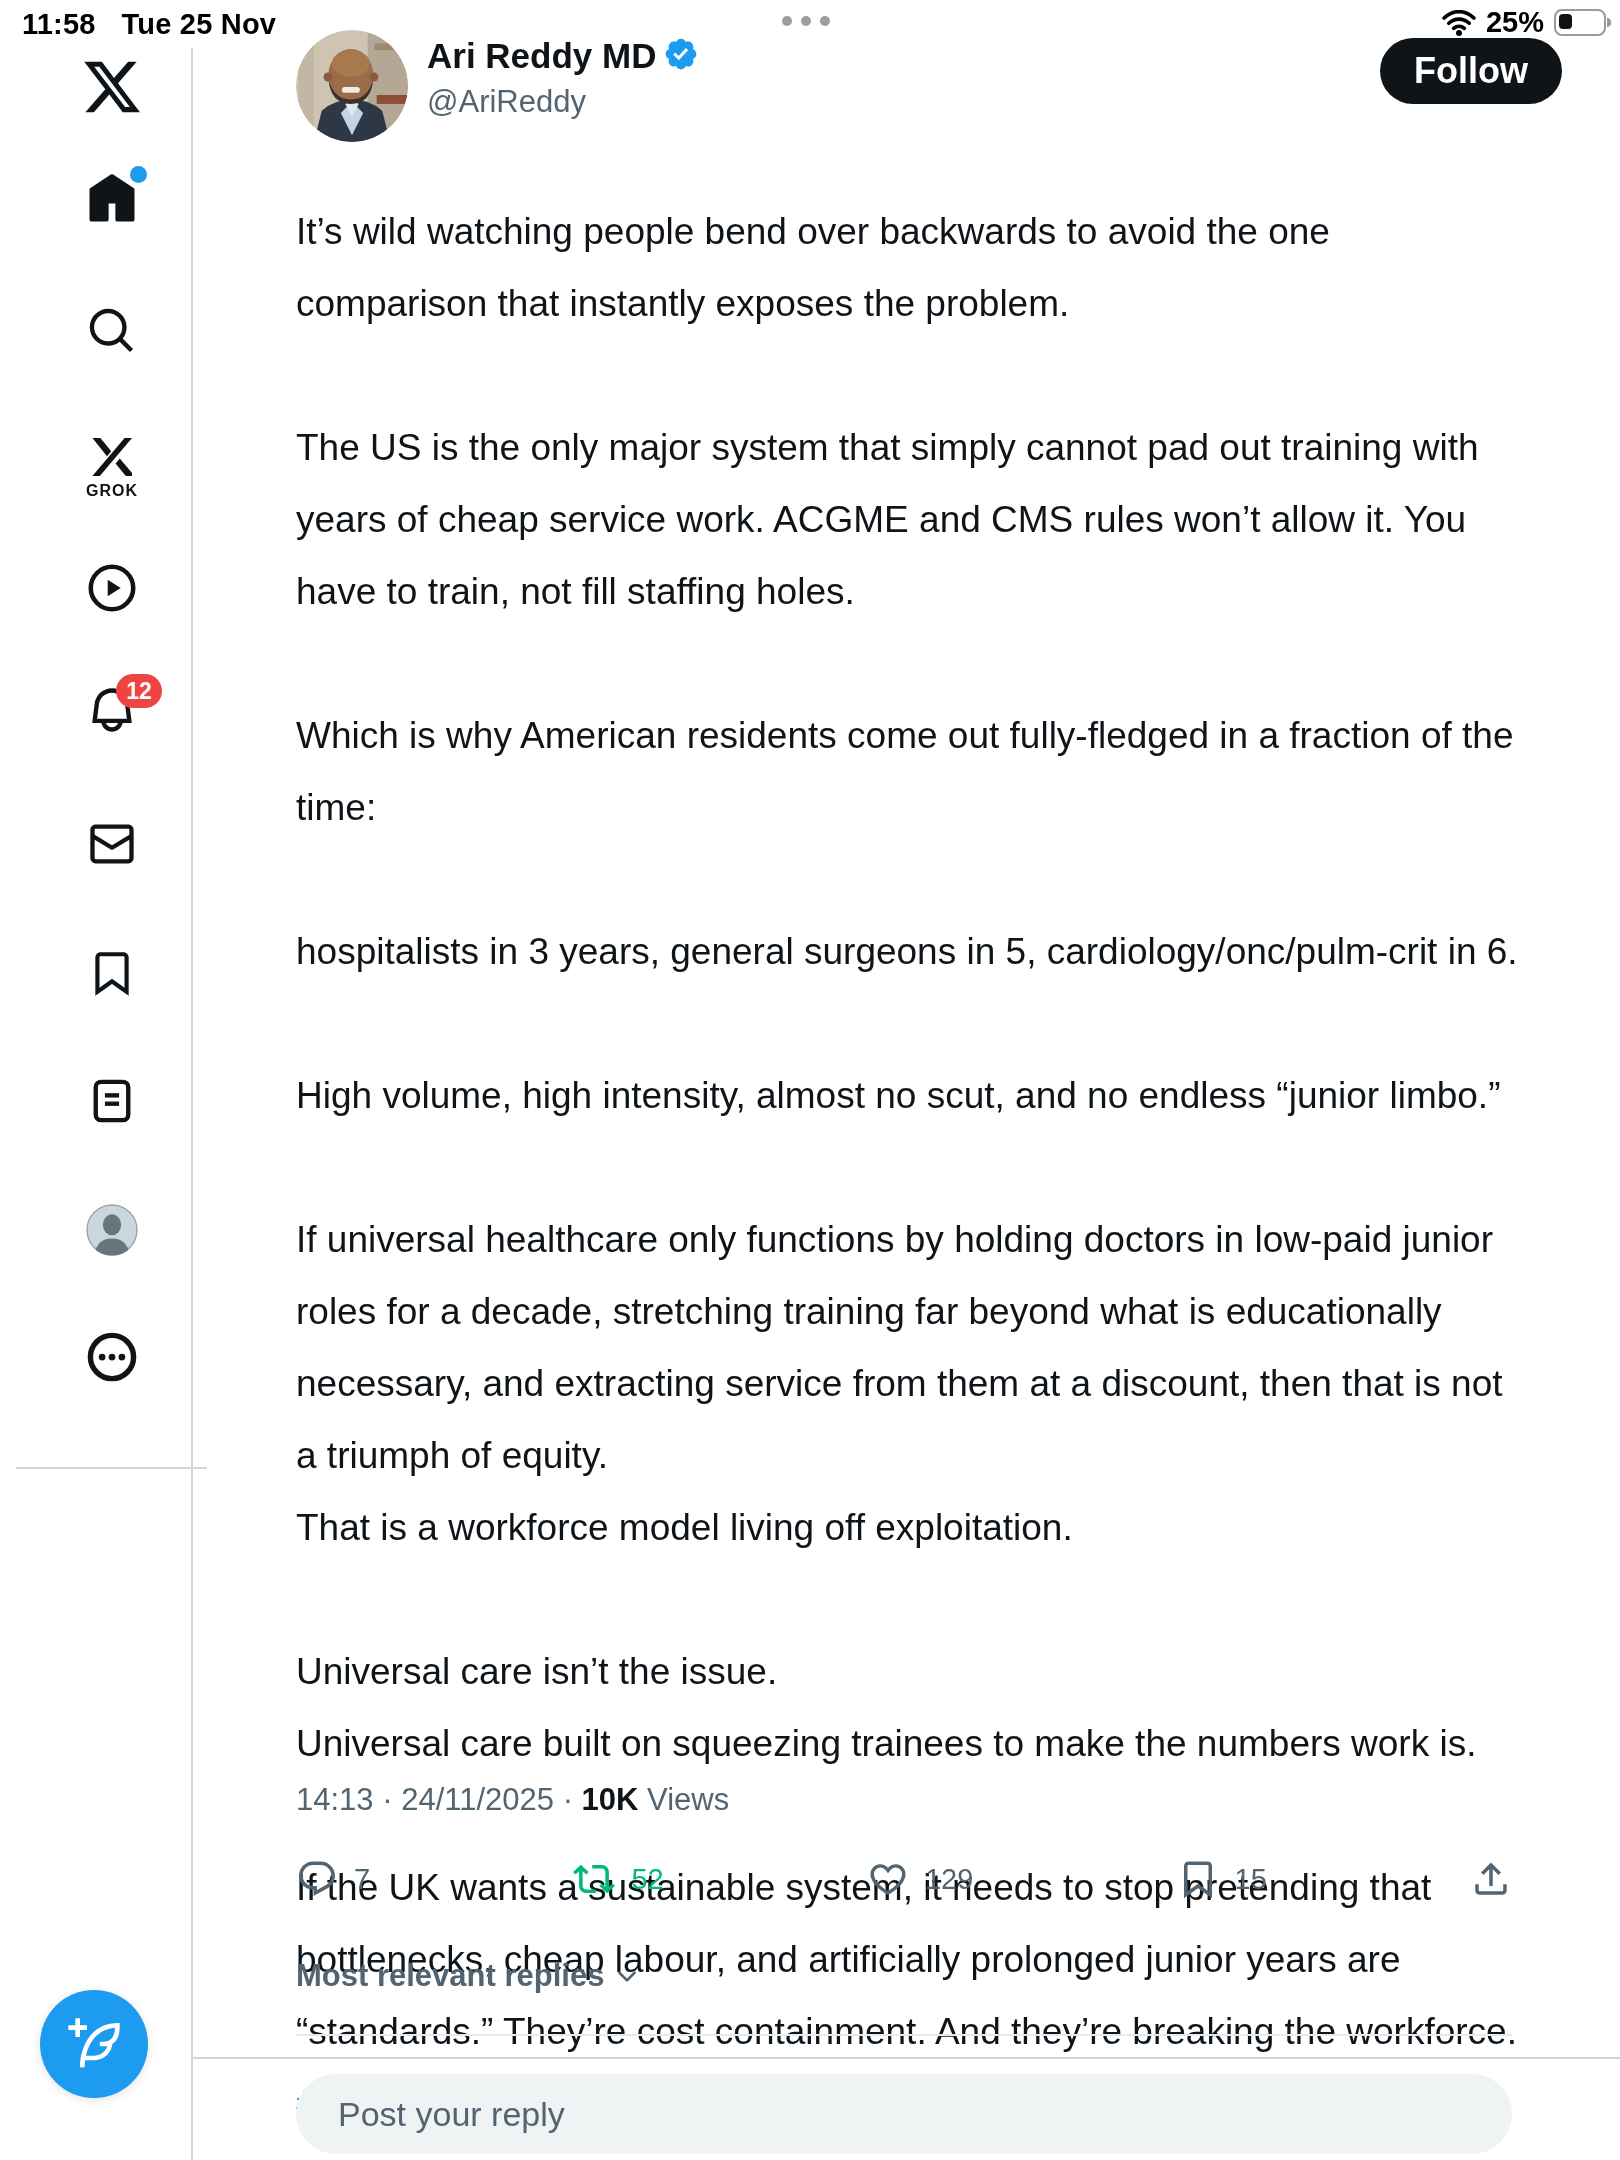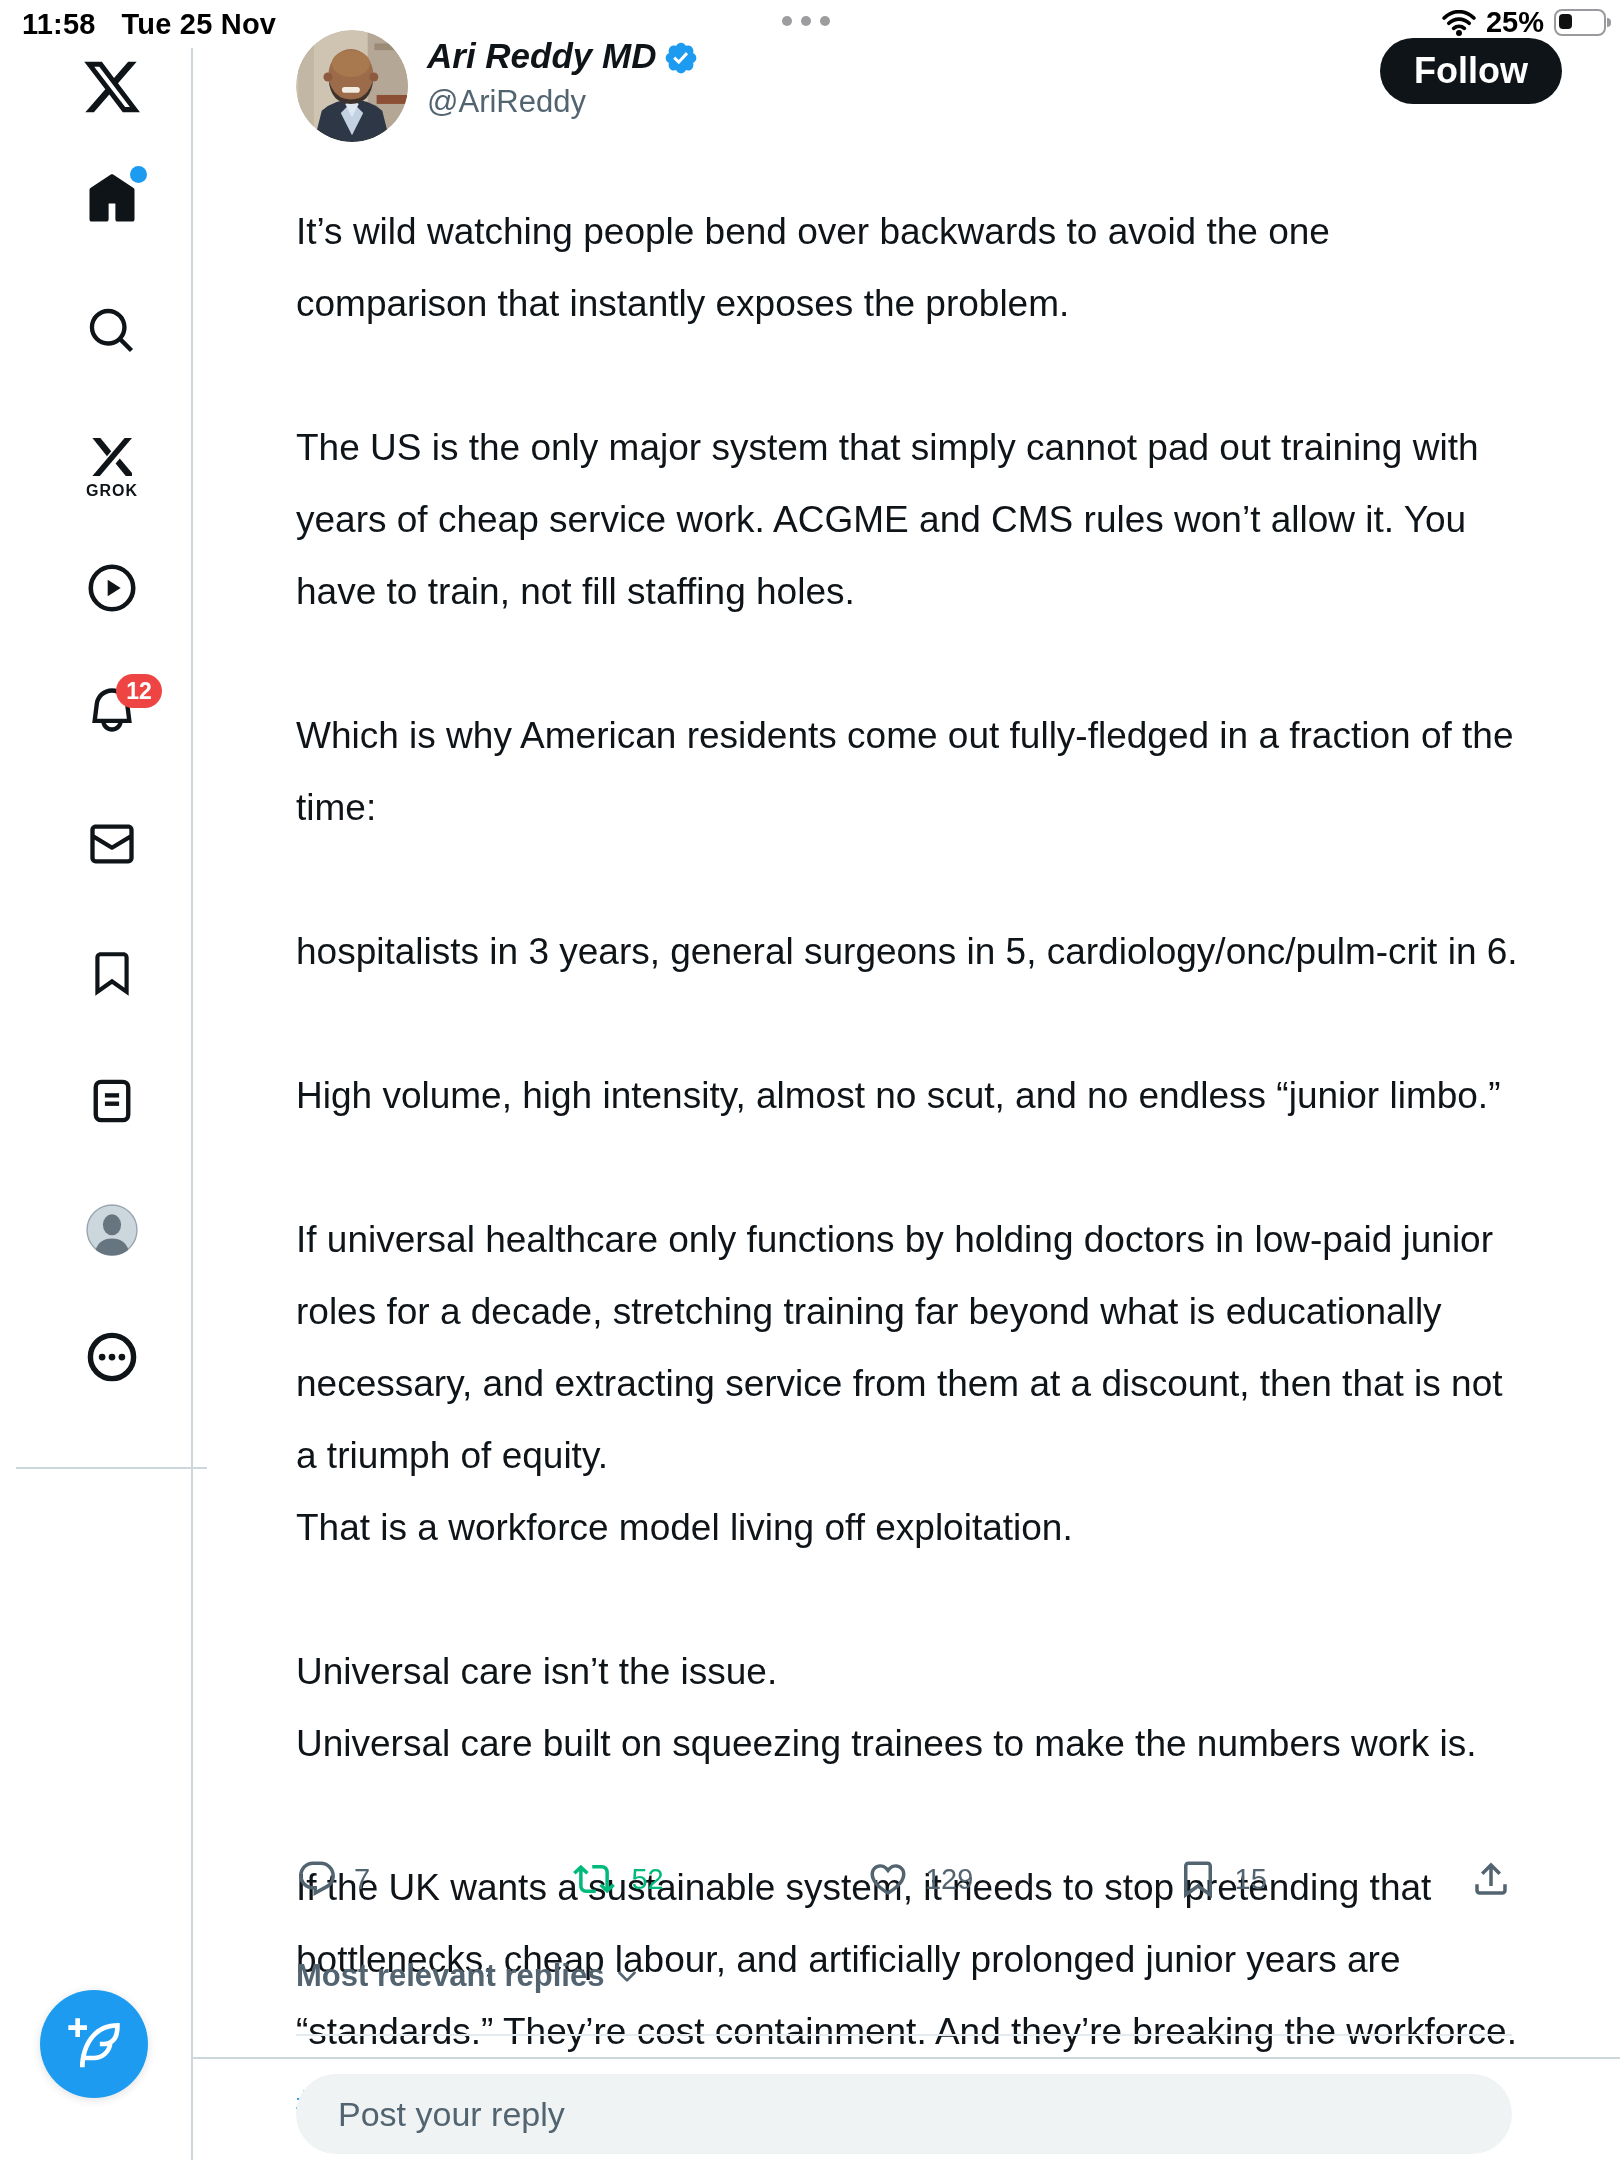--- a/index.html
+++ b/index.html
@@ -35,21 +35,21 @@
 
   .fab { position:absolute; left:40px; top:1990px; width:108px; height:108px; border-radius:50%;
     background:#1d9bf0; display:flex; align-items:center; justify-content:center; cursor:pointer;
     box-shadow:0 2px 10px rgba(0,0,0,.12); }
 
   
   .main { position:absolute; left:193px; top:0; width:1427px; height:2160px; }
   .post-header { position:absolute; left:103px; top:30px; width:1324px; }
   .avatar { position:absolute; left:0; top:0; width:112px; height:112px; border-radius:50%; overflow:hidden; }
   .author-block { position:absolute; left:131px; top:6px; }
-  .author-line { display:flex; align-items:flex-end; gap:7px;font-style:italic; }
+  .author-line { display:flex; align-items:flex-start; gap:7px; }
   .author-name { font-size:35px; font-weight:700; color:#0f1419; }
   .author-handle { margin-top:8px; font-size:31px; color:#536471; }
   .follow-btn { position:absolute; right:58px; top:8px; height:66px; padding:0 34px; border:none;
     border-radius:33px; background:#0f1419; color:#fff; font-size:36px; font-weight:700;
     font-family:inherit; cursor:pointer; }
 
   .post-body { position:absolute; left:103px; top:176px; width:1222px; font-size:37px; line-height:72px;
     color:#0f1419; white-space:pre-wrap;margin-top:20px; }
   .hashtag { color:#1d9bf0; text-decoration:none; cursor:pointer; }
 
@@ -244,20 +244,28 @@
 
 If universal healthcare only functions by holding doctors in low-paid junior roles for a decade, stretching training far beyond what is educationally necessary, and extracting service from them at a discount, then that is not a triumph of equity.
 That is a workforce model living off exploitation.
 
 Universal care isn’t the issue.
 Universal care built on squeezing trainees to make the numbers work is.
 
 If the UK wants a sustainable system, it needs to stop pretending that bottlenecks, cheap labour, and artificially prolonged junior years are “standards.” They’re cost containment. And they’re breaking the workforce.
 </span><a class="hashtag">#healthpolicy</a></div>
 
+    <div class="post-meta">
+      <span>14:13</span>
+      <span>·</span>
+      <span>24/11/2025</span>
+      <span>·</span>
+      <b>10K</b>
+      <span>Views</span>
+    </div>
 
     <div class="actions">
       <div class="action">
         <svg width="42" height="42" viewBox="0 0 24 24" fill="#536471">
           <path d="M1.751 10c0-4.42 3.584-8 8.005-8h4.366c4.49 0 8.129 3.64 8.129 8.13 0 2.96-1.607 5.68-4.196 7.11l-8.054 4.46v-3.69h-.067c-4.49.1-8.183-3.51-8.183-8.01zm8.005-6c-3.317 0-6.005 2.69-6.005 6 0 3.37 2.77 6.08 6.138 6.01l.351-.01h1.761v2.3l5.087-2.81c1.951-1.08 3.163-3.13 3.163-5.36 0-3.39-2.744-6.13-6.129-6.13H9.756z"></path>
         </svg>
         <span>7</span>
       </div>
       <div class="action reposted">
         <svg width="42" height="42" viewBox="0 0 24 24" fill="#00ba7c">

